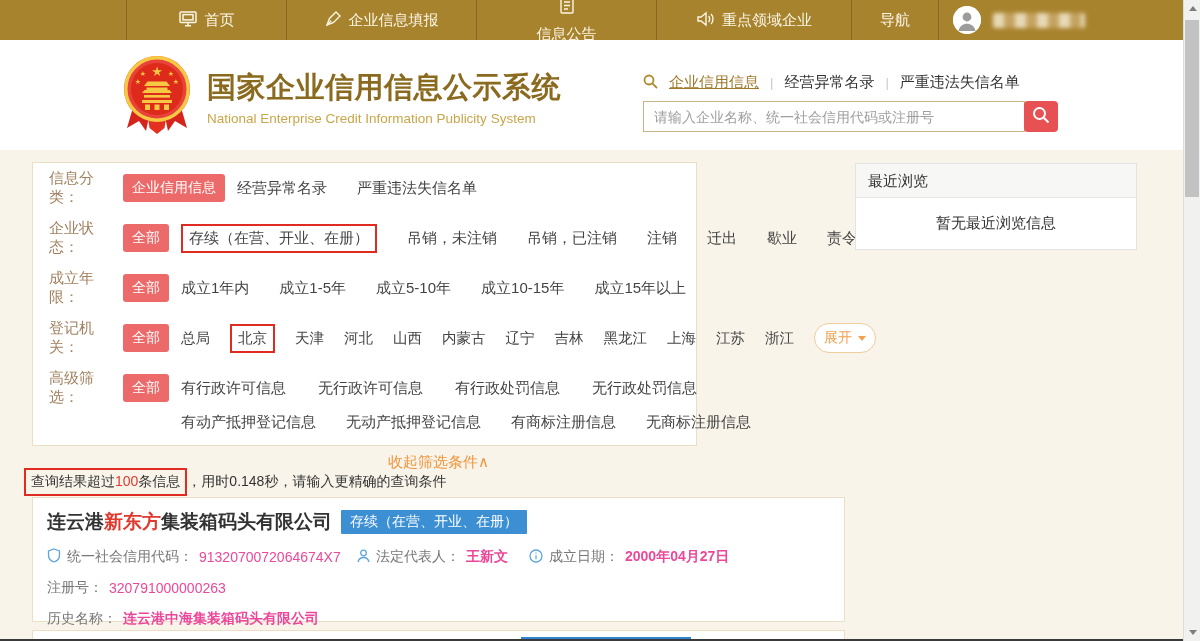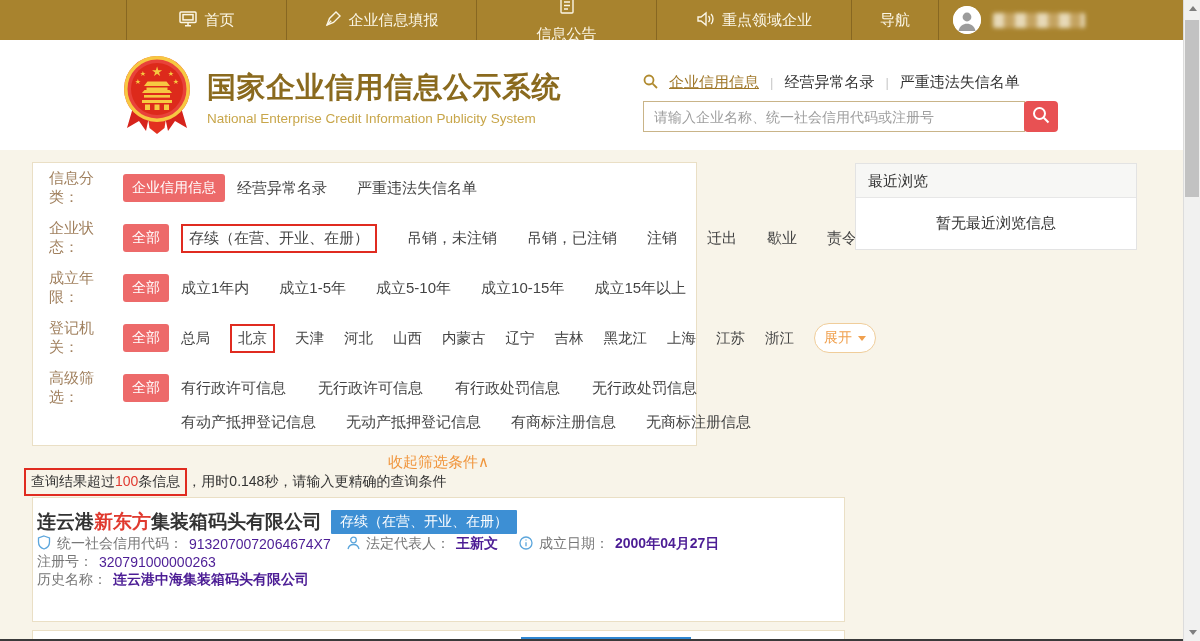--- a/index.html
+++ b/index.html
@@ -63,30 +63,30 @@
   .caret-down { width:0; height:0; border-left:4px solid transparent;
     border-right:4px solid transparent; border-top:5px solid #F0A04E; }
   .collapse-link { position:absolute; left:32px; top:453px; width:813px; text-align:center;
     color:#F0953C; font-size:15px; cursor:pointer; }
   
   .result-summary { position:absolute; left:24px; top:468px; font-size:14px; color:#333;
     display:flex; align-items:center; }
   .result-summary .count { color:#E03A2F; }
   .result-summary .red-mark { padding:3px 5px; }
   .result-card { position:absolute; left:32px; top:497px; width:813px; height:125px;
-    background:#fff; border:1px solid #EADFC5; padding:11px 4px 0; }
+    background:#fff; border:1px solid #EADFC5; padding:11px 14px 0; }
   .card-title-row { display:flex; align-items:center; gap:9px; }
   .card-name { font-size:19px; font-weight:bold; color:#333; cursor:pointer; }
   .card-name .hl { color:#E03A2F; }
   .badge { background:#3D8FD4; color:#fff; font-size:14px; padding:3px 9px; border-radius:1px; }
-  .detail-row { display:flex; align-items:center; font-size:14px; color:#777; }
+  .detail-row { display:flex; align-items:center; margin-top:13px; font-size:14px; color:#777; }
   .detail-col { display:flex; align-items:center; gap:6px; flex:none; }
   .detail-col.c1 { width:310px; }
   .detail-col.c2 { width:172px; }
-  .detail-val { color:#4c1d95; }
+  .detail-val { color:#ec4899; }
   .detail-val.strong { font-weight:bold; }
   
   .partial-card { position:absolute; left:32px; top:630px; width:813px; height:11px;
     background:#fff; border:1px solid #EADFC5; border-bottom:none; }
   .partial-blue { position:absolute; left:488px; top:6px; width:170px; height:5px; background:#2E86D1; }
   .bottom-line { position:absolute; left:0; top:639px; width:1183px; height:2px; background:#3A3A3A; }
   
   .sidebar { position:absolute; left:855px; top:163px; width:282px; background:#fff;
     border:1px solid #E3E3E3; }
   .sidebar-header { height:34px; line-height:34px; padding-left:12px; background:#F7F7F5;

